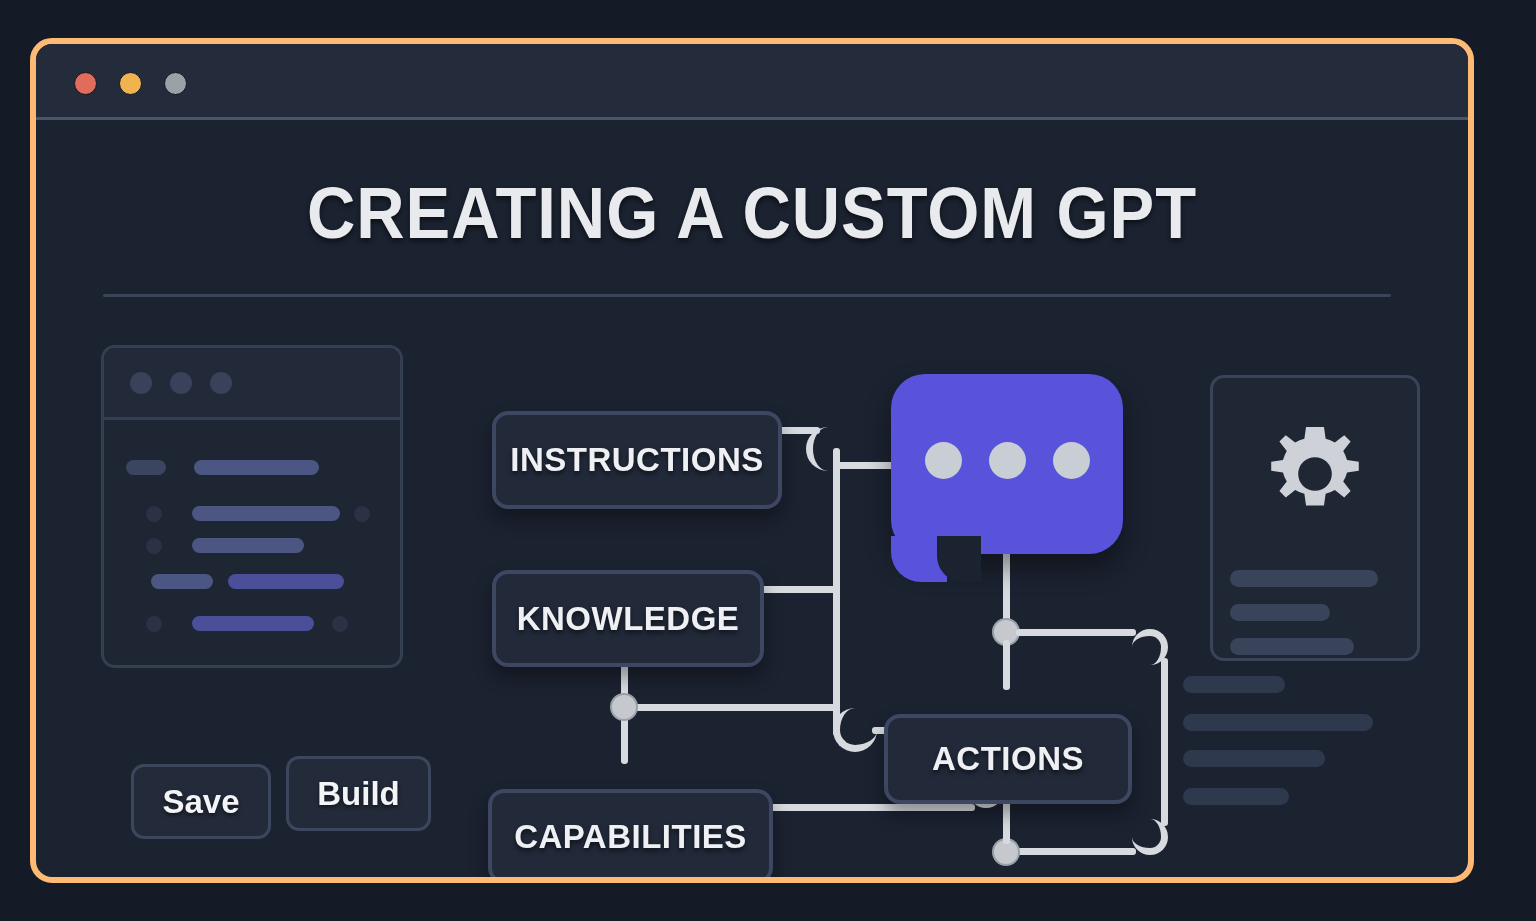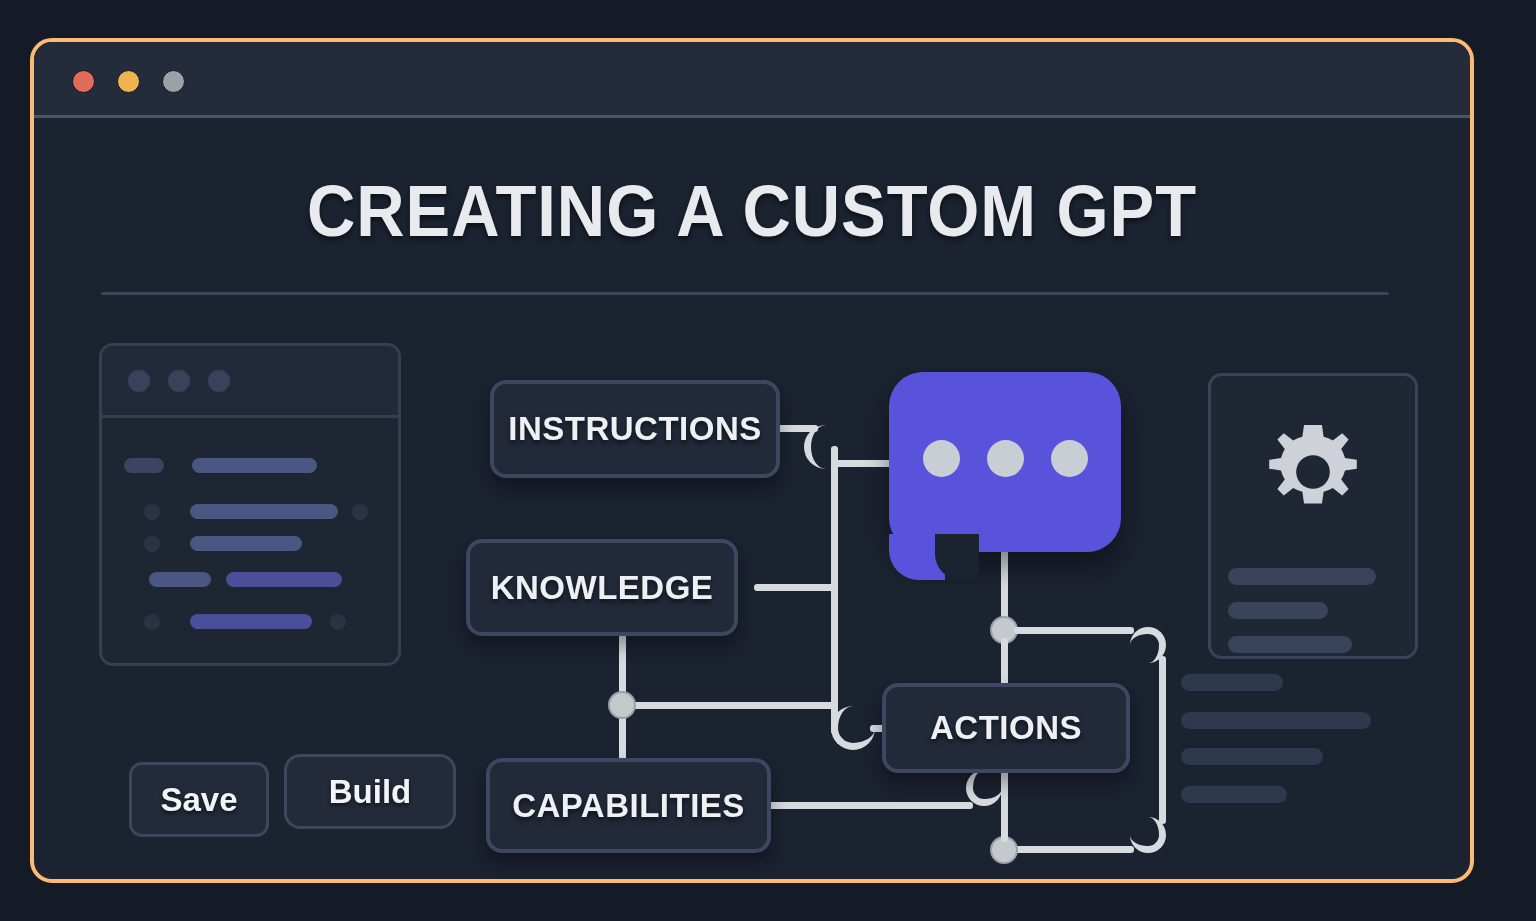--- a/index.html
+++ b/index.html
@@ -6,21 +6,21 @@
   body{
     width:1536px;height:921px;overflow:hidden;
     font-family:"Liberation Sans","DejaVu Sans",sans-serif;
     -webkit-font-smoothing:antialiased;
   }
   .stage{position:relative;width:1536px;height:921px;background:#141a26;}
 
   
   .window{
     position:absolute;left:30px;top:38px;width:1444px;height:845px;
-    background:#1b2230;border:4px solid #fdba74;border-radius:22px;
+    background:#1b2230;border:6px solid #fdba74;border-radius:22px;
     box-sizing:border-box;overflow:hidden;padding-left:41px;
   }
   .titlebar{
     position:absolute;left:0;top:0;width:100%;height:76px;
     background:#242c3c;border-bottom:3px solid #4a556b;box-sizing:border-box;
   }
   .dots{position:absolute;left:38px;top:28px;display:flex;gap:22px;}
   .dot{width:23px;height:23px;border-radius:50%;border:1.5px solid #0e1320;box-sizing:border-box;}
 
   
@@ -56,33 +56,34 @@
 
   
   .btn{
     position:absolute;height:75px;border:3px solid #3c465c;border-radius:13px;
     background:#232b3a;box-sizing:border-box;
     display:flex;align-items:center;justify-content:center;
     color:#f2f4f7;font-size:33px;font-weight:bold;
     text-shadow:0 2px 4px rgba(0,0,0,.6);
   }
   #btn-save{left:95px;top:720px;width:140px;}
-  #btn-build{left:250px;top:712px;width:172px;border-radius:16px;}
+  #btn-build{left:250px;top:712px;width:145px;}
 
   
   .node{
     position:absolute;border:4px solid #3d4761;border-radius:16px;
     background:#222a3a;box-sizing:border-box;
     display:flex;align-items:center;justify-content:center;
     color:#eef0f4;font-weight:bold;letter-spacing:.5px;
     text-shadow:0 3px 5px rgba(0,0,0,.6);
     box-shadow:0 10px 18px rgba(0,0,0,.35);
+    margin-top:29px;
   }
   #node-instructions{left:456px;top:338px;width:290px;height:98px;font-size:33px;}
-  #node-knowledge  {left:432px;top:497px;width:272px;height:97px;font-size:33px;}
+  #node-knowledge  {left:456px;top:497px;width:272px;height:97px;font-size:33px;}
   #node-capabilities{left:452px;top:716px;width:285px;height:95px;font-size:33px;}
   #node-actions    {left:848px;top:641px;width:248px;height:90px;font-size:33px;}
 
   
   .bubble{
     position:absolute;left:855px;top:330px;width:232px;height:180px;
     background:#5853da;border-radius:34px;
     box-shadow:0 14px 26px rgba(0,0,0,.4);
   }
   .bubble .tail{

